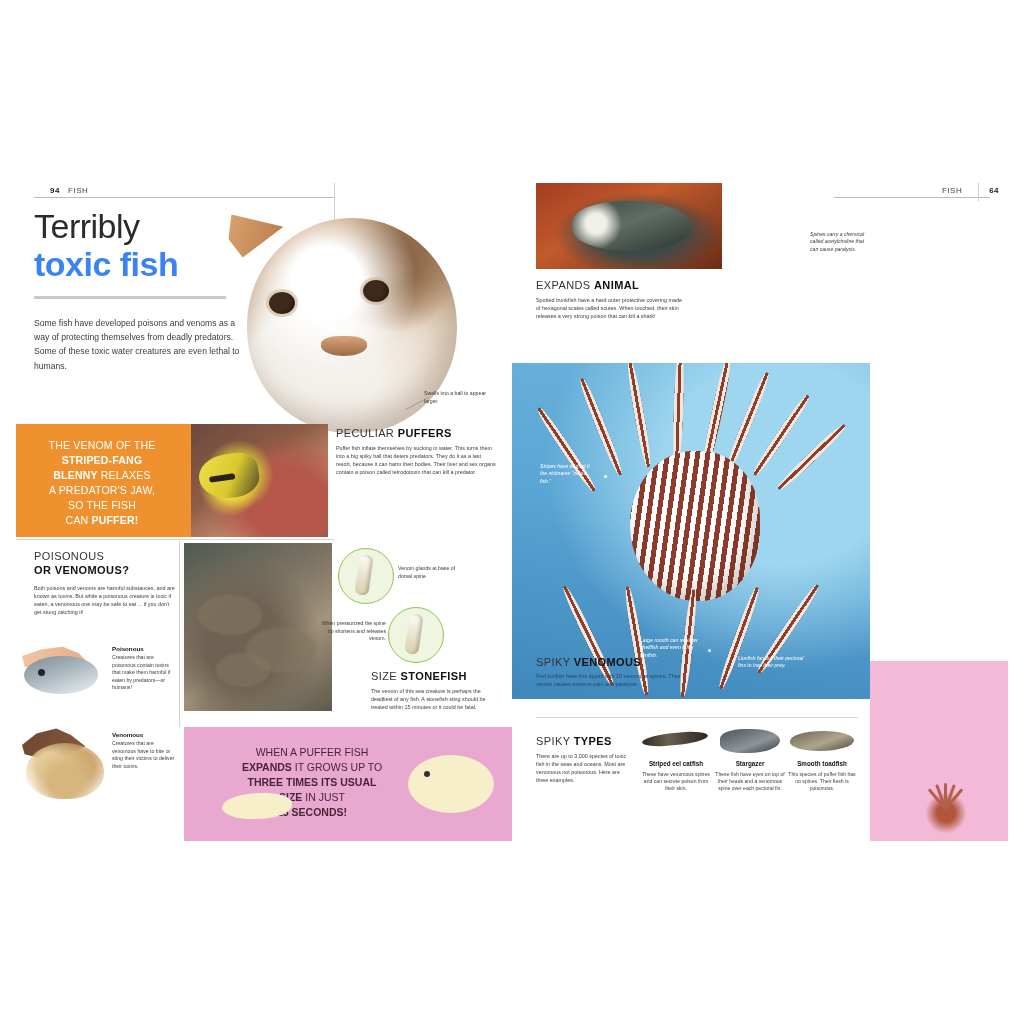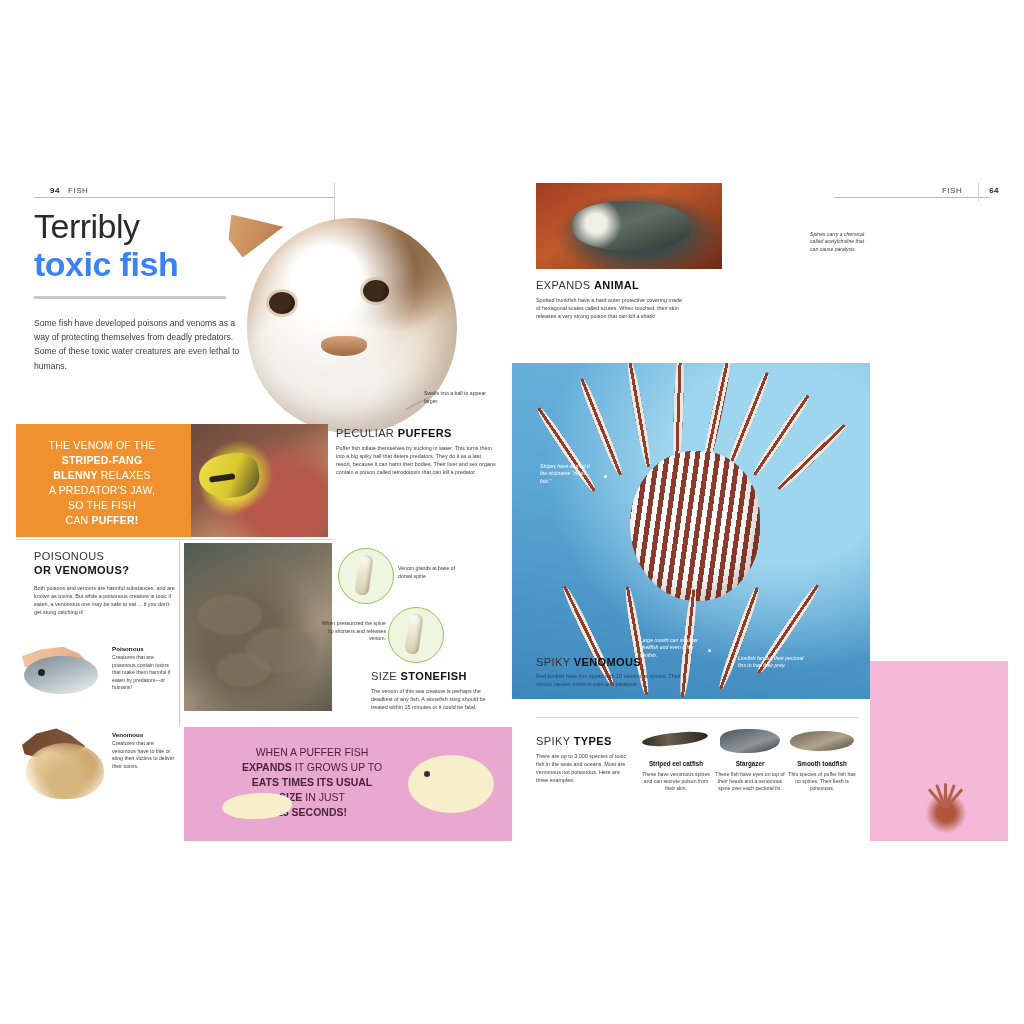--- a/index.html
+++ b/index.html
@@ -607,21 +607,21 @@
         <span class="hdr">
           <span>SIZE </span><b>STONEFISH</b>
         </span>
         <div class="body-sm">The venom of this sea creature is perhaps the deadliest of any fish. A stonefish sting should be treated within 15 minutes or it could be fatal.</div>
       </div>
 
       <div class="pink-box">
         <div class="txt">
           <span>WHEN A PUFFER FISH</span><br>
           <b>EXPANDS</b><span> IT GROWS UP TO</span><br>
-          <b>EATS TIMES ITS USUAL</b><br>
+          <b>THREE TIMES ITS USUAL</b><br>
           <b>SIZE</b><span> IN JUST</span><br>
           <b>15 SECONDS!</b>
         </div>
         <div class="pink-puffer"></div>
         <div class="pink-fish-small"></div>
       </div>
     </div>
 
     <div class="right-page">
 

